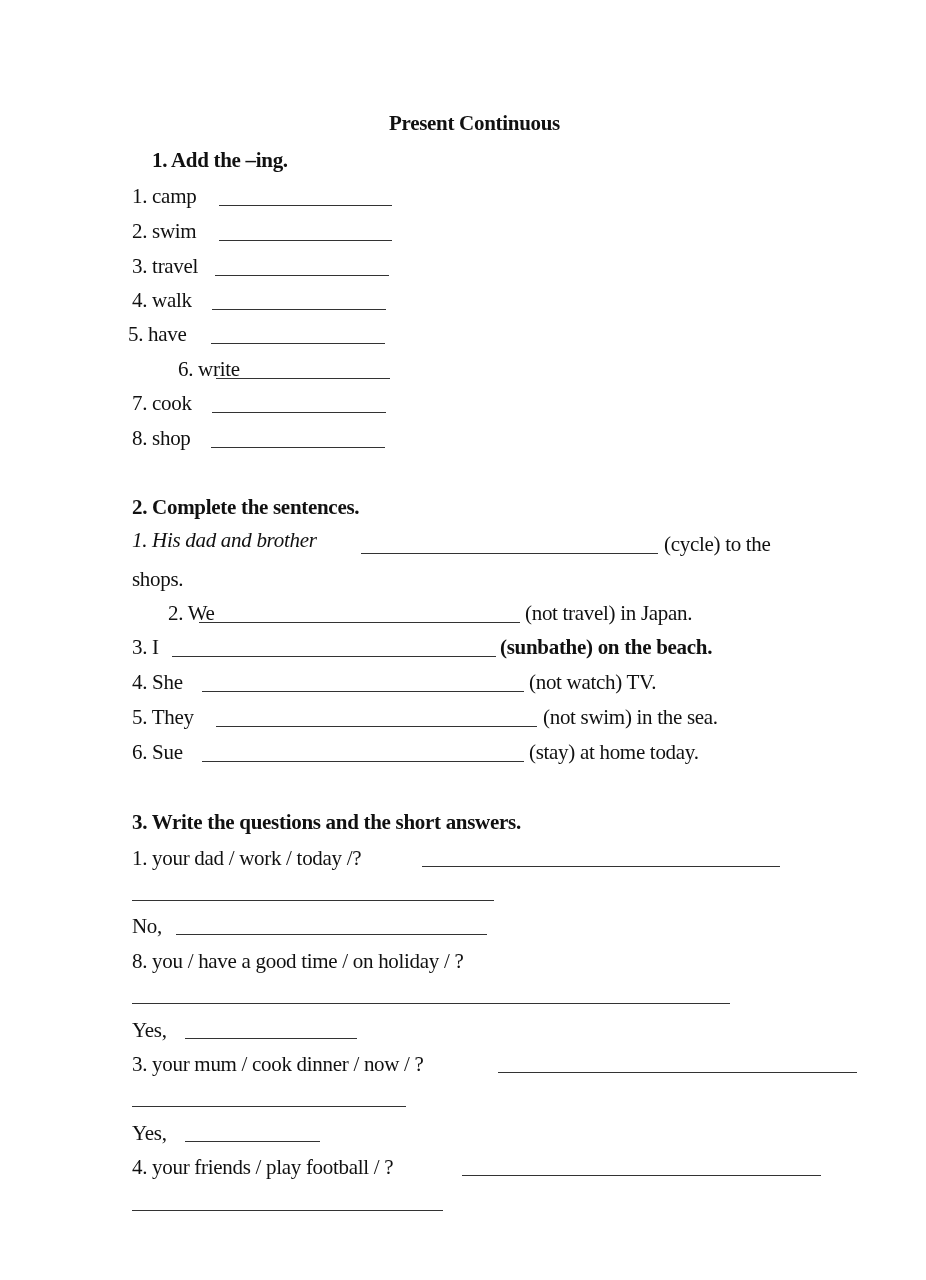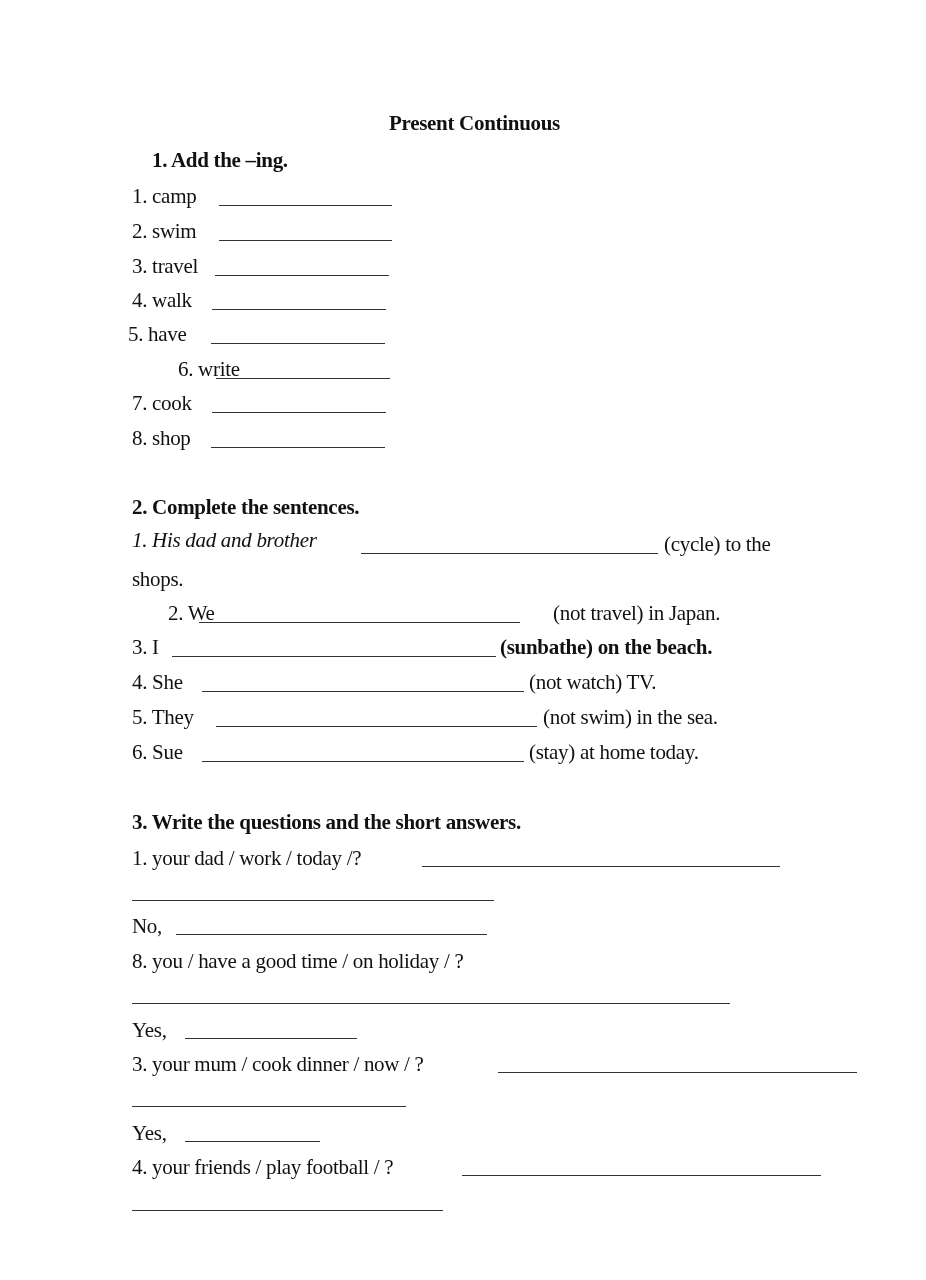--- a/index.html
+++ b/index.html
@@ -46,21 +46,21 @@
 <div class="t b" style="left:132px; top:495px;">2. Complete the sentences.</div>
 
 <div>
   <div class="t" style="left:132px; top:528px;font-style:italic;">1. His dad and brother</div>
   <div class="blank" style="left:361px; top:553px; width:297px;"></div>
   <div class="t" style="left:664px; top:532px;">(cycle) to the</div>
   <div class="t" style="left:132px; top:567px;">shops.</div>
 
   <div class="t" style="left:132px; top:601px;margin-left:36px;">2. We</div>
   <div class="blank" style="left:199px; top:622px; width:321px;"></div>
-  <div class="t" style="left:553px; top:601px;">(not travel) in Japan.</div>
+  <div class="t" style="left:525px; top:601px;">(not travel) in Japan.</div>
 
   <div class="t" style="left:132px; top:635px;">3. I</div>
   <div class="blank" style="left:172px; top:656px; width:324px;"></div>
   <div class="t" style="left:500px; top:635px;font-weight:bold;">(sunbathe) on the beach.</div>
 
   <div class="t" style="left:132px; top:670px;">4. She</div>
   <div class="blank" style="left:202px; top:691px; width:322px;"></div>
   <div class="t" style="left:529px; top:670px;">(not watch) TV.</div>
 
   <div class="t" style="left:132px; top:705px;">5. They</div>

